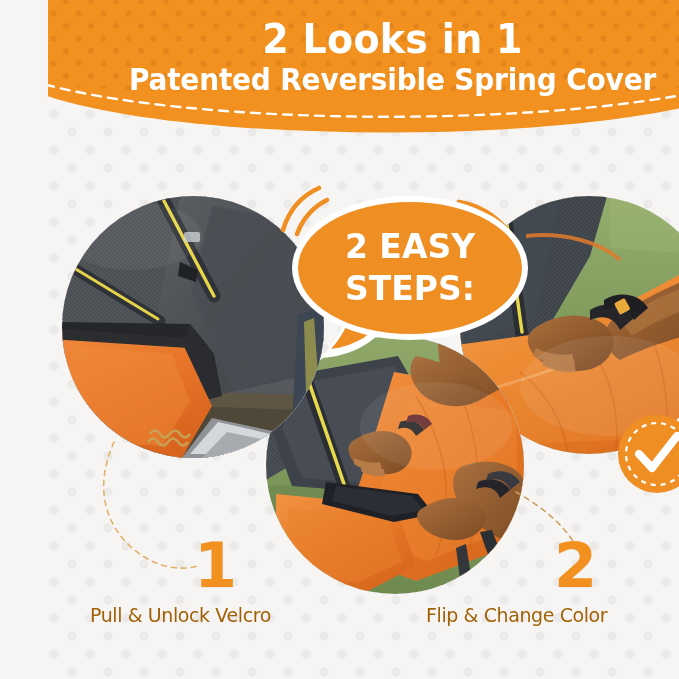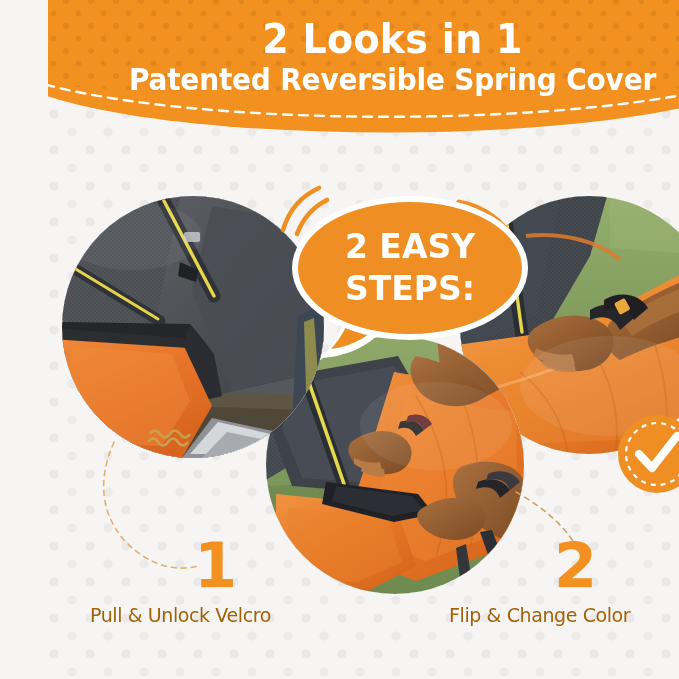--- a/index.html
+++ b/index.html
@@ -86,21 +86,21 @@
     text-shadow:0 1px 0 rgba(0,0,0,0.05);
   }
   #step-num-1{left:146px;top:535px;}
   #step-num-2{left:506px;top:535px;}
   .step-label{
     position:absolute;color:#a16207;font-size:19px;line-height:30px;
     font-family:"DejaVu Sans", sans-serif;font-weight:500;
     letter-spacing:-0.4px;z-index:5;white-space:nowrap;
   }
   #step-label-1{left:42px;top:600px;}
-  #step-label-2{left:401px;top:600px;}
+  #step-label-2{left:378px;top:600px;}
 
   .overlay-svg{position:absolute;left:0;top:0;width:679px;height:679px;z-index:4;pointer-events:none;}
   .bubble-svg{position:absolute;left:0;top:0;width:262px;height:190px;}
   .check-badge{position:absolute;left:563px;top:408px;width:92px;height:92px;z-index:7;}
 </style>
 </head>
 <body>
 
 <div class="stage">
 

